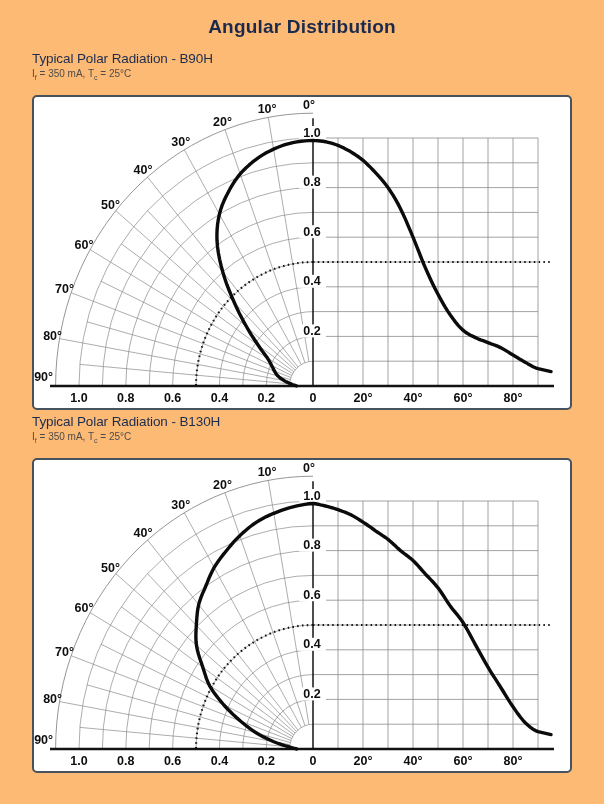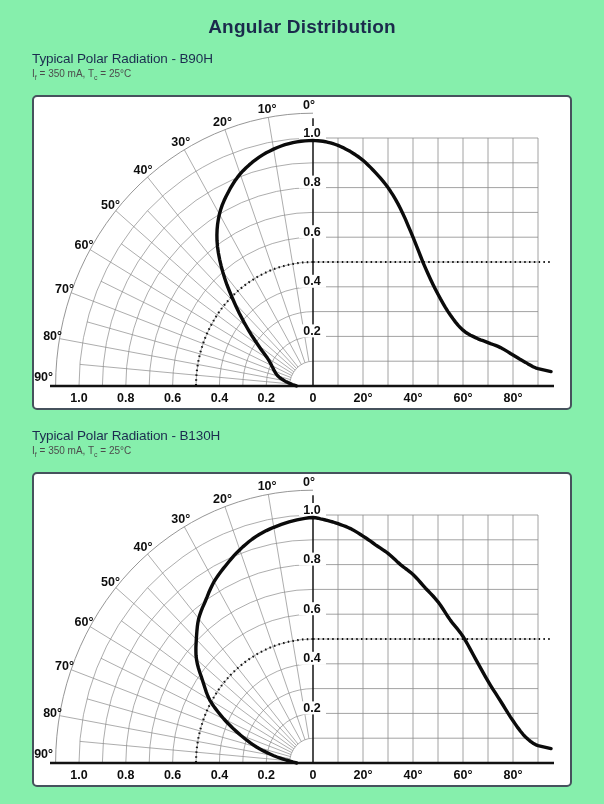--- a/index.html
+++ b/index.html
@@ -1,21 +1,21 @@
 <!DOCTYPE html>
 <html><head>
 <meta charset="utf-8">
 <style>
   html,body{margin:0;padding:0;background:#ffffff;}
   body{font-family:"Liberation Sans",sans-serif;}
-  .page{width:604px;height:804px;overflow:hidden;background:#86efac;position:relative;}
+  .page{width:604px;height:804px;overflow:hidden;background:#fdba74;position:relative;}
   h1{margin:15px 0 12px;text-align:center;font-size:19px;line-height:24px;
      font-weight:bold;color:#1b2a4c;letter-spacing:.2px;}
   .chart-block{margin:0 32px;}
-  .chart-block + .chart-block h2{margin-top:18px;}
+  .chart-block + .chart-block h2{margin-top:4px;}
   h2{margin:0 0 2px;font-size:13.5px;line-height:15px;font-weight:normal;color:#1b2c4f;letter-spacing:-.1px;}
   .cond{margin:0 0 11px;font-size:10px;line-height:12px;color:#4c4c4c;}
   .cond sub{font-size:7px;}
   .chart-box{width:540px;height:315px;border:2px solid #46525d;border-radius:5px;
      box-sizing:border-box;position:relative;background:#fff;}
   .chart-box svg{position:absolute;left:0;top:0;width:100%;height:100%;display:block;}
   svg text{font-family:"Liberation Sans",sans-serif;fill:#0d0d0d;}
 </style>
 </head>
 <body>

